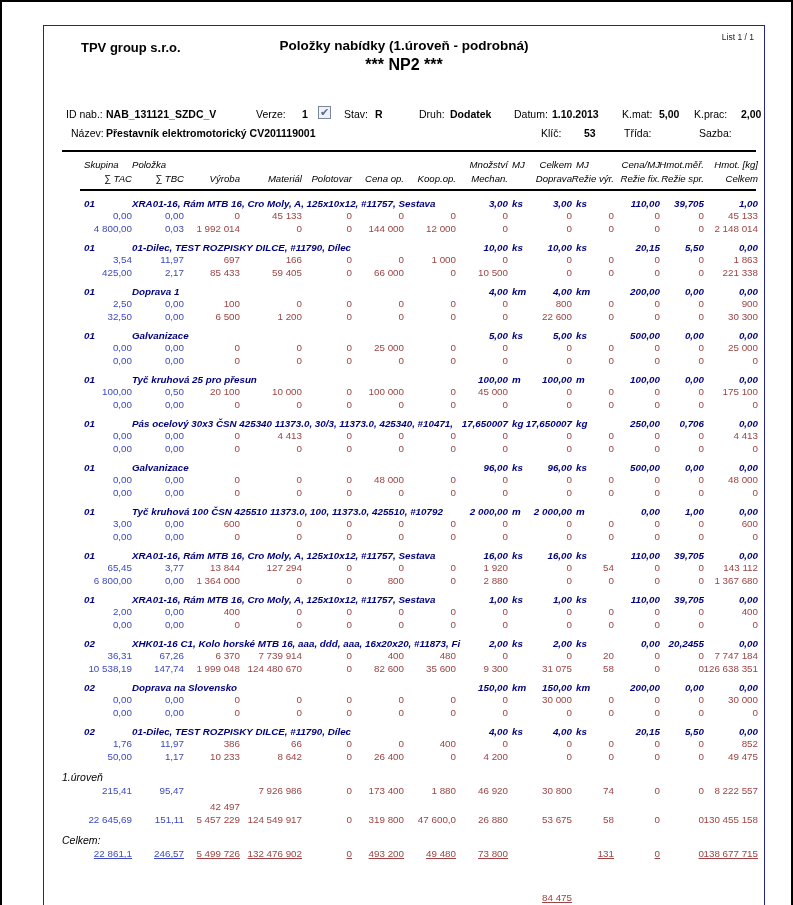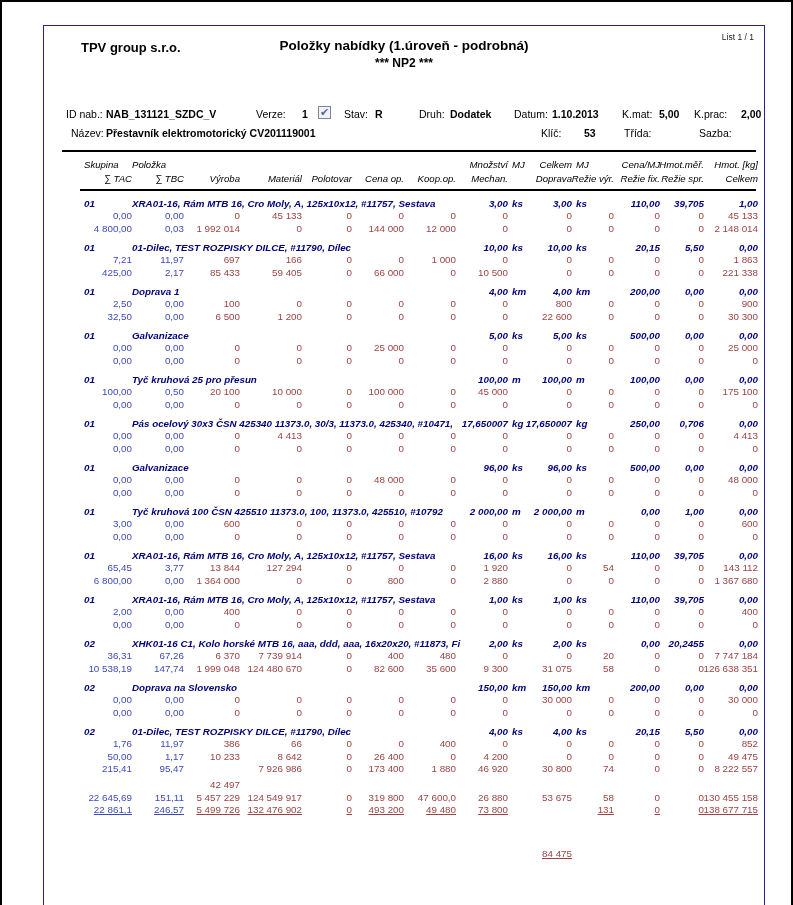--- a/index.html
+++ b/index.html
@@ -10,21 +10,21 @@
     font-family:"Liberation Sans","DejaVu Sans",sans-serif;color:#000;
   }
   .page{
     position:absolute;left:41px;top:23px;width:722px;height:896px;
     border:1px solid #24248c;background:#fff;box-sizing:border-box;
   }
   
   .rhead{position:relative;height:70px;}
   .company{position:absolute;left:37px;top:14px;font-size:13px;font-weight:bold;}
   .rtitle{position:absolute;left:0;right:0;top:12px;text-align:center;font-size:13.5px;font-weight:bold;}
-  .rsub{position:absolute;left:0;right:0;top:30px;text-align:center;font-size:12px;font-weight:bold;}
+  .rsub{position:absolute;left:0;right:0;top:30px;text-align:center;font-size:16px;font-weight:bold;}
   .sheet{position:absolute;right:10px;top:6px;font-size:8.5px;color:#222;}
   
   .info{position:relative;margin-top:12px;height:38px;font-size:10.5px;}
   .info span{position:absolute;white-space:nowrap;}
   .info .v{font-weight:bold;}
   .r2{top:19px;}
   .cbx{
     position:absolute;left:274px;top:-2px;width:13px;height:13px;box-sizing:border-box;
     border:1px solid #7a8699;background:#eef1f8;color:#5a6b8c;
     font-size:11px;line-height:11px;text-align:center;
@@ -171,21 +171,21 @@
         <div class="cell l" style="grid-column: 2 / span 6;">01-Dilec, TEST ROZPISKY DILCE, #11790, Dílec</div>
         <div class="cell " style="grid-column: 8;">10,00</div>
         <div class="cell unit" style="grid-column: 9;">ks</div>
         <div class="cell " style="grid-column: 10;">10,00</div>
         <div class="cell unit" style="grid-column: 11;">ks</div>
         <div class="cell " style="grid-column: 12;">20,15</div>
         <div class="cell " style="grid-column: 13;">5,50</div>
         <div class="cell " style="grid-column: 14;">0,00</div>
       </div>
       <div class="trow num ">
-        <div class="cell c-blue" style="grid-column: 1;">7,21</div>
+        <div class="cell c-blue" style="grid-column: 1;">3,54</div>
         <div class="cell c-blue" style="grid-column: 2;">11,97</div>
         <div class="cell c-mar" style="grid-column: 3;">697</div>
         <div class="cell c-mar" style="grid-column: 4;">166</div>
         <div class="cell c-mar" style="grid-column: 5;">0</div>
         <div class="cell c-mar" style="grid-column: 6;">0</div>
         <div class="cell c-mar" style="grid-column: 7;">1 000</div>
         <div class="cell c-mar" style="grid-column: 8;">0</div>
         <div class="cell c-mar" style="grid-column: 10;">0</div>
         <div class="cell c-mar" style="grid-column: 11;">0</div>
         <div class="cell c-mar" style="grid-column: 12;">0</div>
@@ -655,20 +655,21 @@
         <div class="cell c-mar" style="grid-column: 10;">0</div>
         <div class="cell c-mar" style="grid-column: 11;">0</div>
         <div class="cell c-mar" style="grid-column: 12;">0</div>
         <div class="cell c-mar" style="grid-column: 13;">0</div>
         <div class="cell c-mar" style="grid-column: 14;">49 475</div>
       </div>
     </div>
 
   <div>
     <div>
+        <div class="sum-label">1.úroveň</div>
         <div class="trow num ">
           <div class="cell c-blue" style="grid-column: 1;">215,41</div>
           <div class="cell c-blue" style="grid-column: 2;">95,47</div>
           <div class="cell c-mar" style="grid-column: 3; margin-top: 16px;">42 497</div>
           <div class="cell c-mar" style="grid-column: 4;">7 926 986</div>
           <div class="cell c-mar" style="grid-column: 5;">0</div>
           <div class="cell c-mar" style="grid-column: 6;">173 400</div>
           <div class="cell c-mar" style="grid-column: 7;">1 880</div>
           <div class="cell c-mar" style="grid-column: 8;">46 920</div>
           <div class="cell c-mar" style="grid-column: 10;">30 800</div>
@@ -685,20 +686,21 @@
           <div class="cell c-mar" style="grid-column: 5;">0</div>
           <div class="cell c-mar" style="grid-column: 6;">319 800</div>
           <div class="cell c-mar" style="grid-column: 7;">47 600,0</div>
           <div class="cell c-mar" style="grid-column: 8;">26 880</div>
           <div class="cell c-mar" style="grid-column: 10;">53 675</div>
           <div class="cell c-mar" style="grid-column: 11;">58</div>
           <div class="cell c-mar" style="grid-column: 12;">0</div>
           <div class="cell c-mar" style="grid-column: 13;">0</div>
           <div class="cell c-mar" style="grid-column: 14;">130 455 158</div>
         </div>
+        <div class="sum-label">Celkem:</div>
         <div class="trow num u">
           <div class="cell c-blue" style="grid-column: 1;">22 861,1</div>
           <div class="cell c-blue" style="grid-column: 2;">246,57</div>
           <div class="cell c-mar" style="grid-column: 3;">5 499 726</div>
           <div class="cell c-mar" style="grid-column: 4;">132 476 902</div>
           <div class="cell c-mar" style="grid-column: 5;">0</div>
           <div class="cell c-mar" style="grid-column: 6;">493 200</div>
           <div class="cell c-mar" style="grid-column: 7;">49 480</div>
           <div class="cell c-mar" style="grid-column: 8;">73 800</div>
           <div class="cell c-mar" style="grid-column: 10; margin-top: 44px;">84 475</div>

